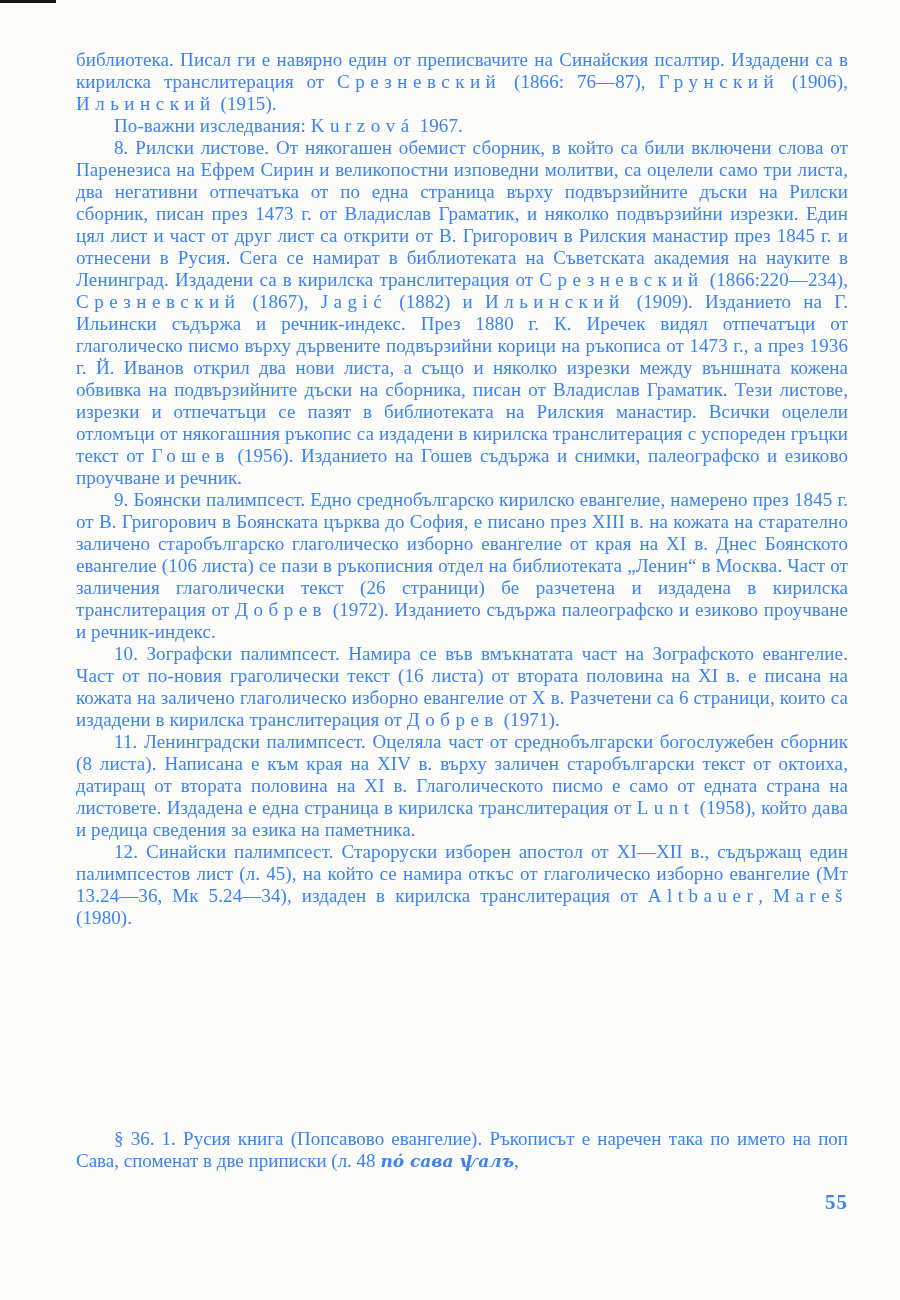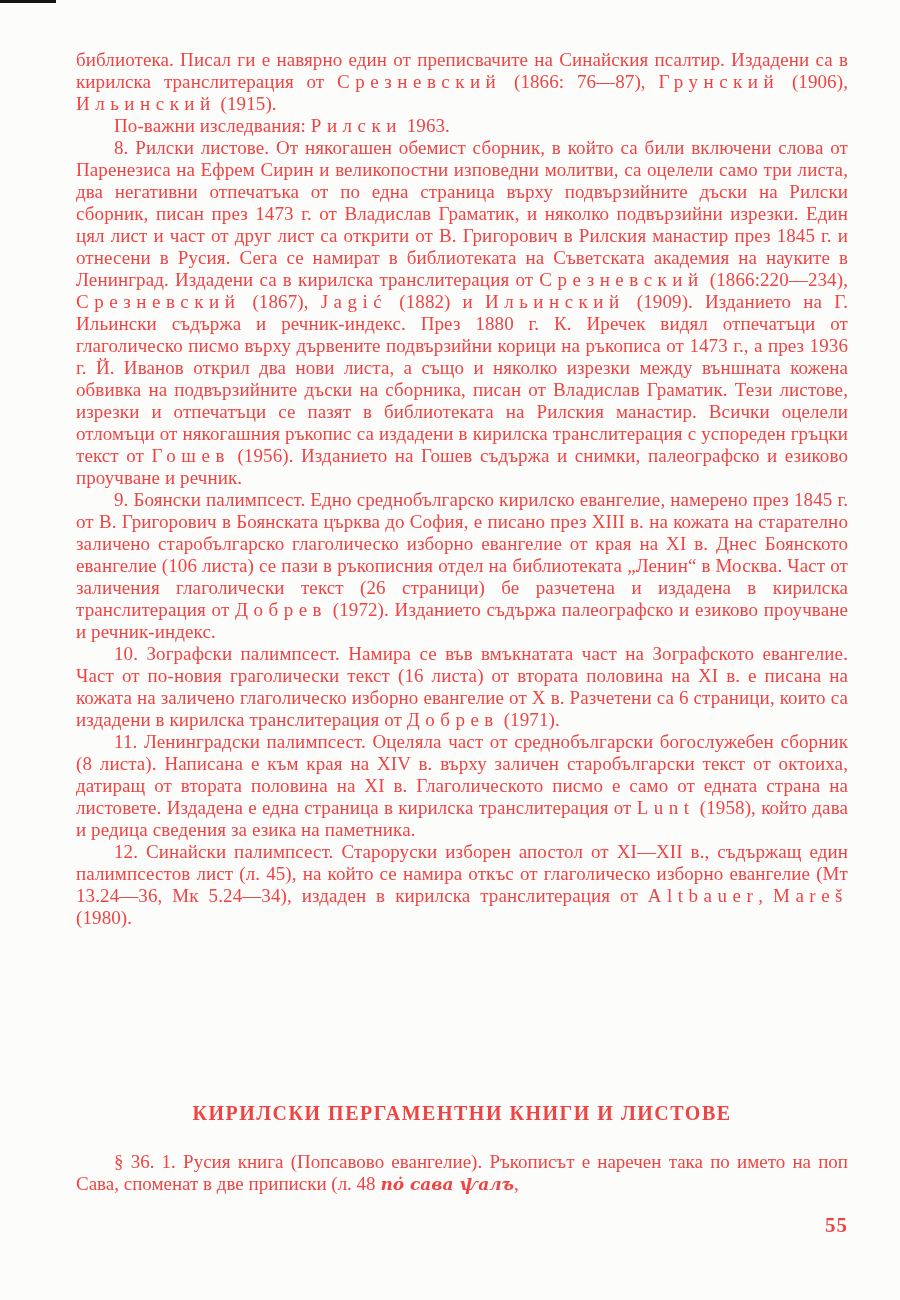--- a/index.html
+++ b/index.html
@@ -5,21 +5,21 @@
   html, body {
     margin: 0;
     padding: 0;
     background: #ffffff;
   }
   .page {
     position: relative;
     width: 900px;
     height: 1300px;
     background: #fcfcfa;
-    color: #ef4444;
+    color: #3b82f6;
     font-family: "Liberation Serif", "DejaVu Serif", serif;
     overflow: hidden;
     box-sizing: border-box;
   }
   .scan-artifact {
     position: absolute;
     top: 0;
     left: 0;
     width: 56px;
     height: 3px;
@@ -85,38 +85,37 @@
 <body>
 
 <div class="page">
 
   <div class="scan-artifact"></div>
 
   <div class="text-block">
 
     <p class="para"><span>библиотека. Писал ги е навярно един от преписвачите на Синайския псалтир. Издадени са в кирилска транслитерация от </span><span class="spaced">Срезневский</span><span> (1866: 76—87), </span><span class="spaced">Грунский</span><span> (1906), </span><span class="spaced">Ильинский</span><span> (1915).</span></p>
 
-    <p class="para indent"><span>По-важни изследвания: </span><span class="spaced">Рилски</span><span> 1963.</span></p>
+    <p class="para indent"><span>По-важни изследвания: </span><span class="spaced">Kurzová</span><span> 1967.</span></p>
 
     <p class="para indent"><span class="lead">8. Рилски листове. </span><span>От някогашен обемист сборник, в който са били включени слова от Паренезиса на Ефрем Сирин и великопостни изповедни молитви, са оцелели само три листа, два негативни отпечатъка от по една страница върху подвързийните дъски на Рилски сборник, писан през 1473 г. от Владислав Граматик, и няколко подвързийни изрезки. Един цял лист и част от друг лист са открити от В. Григорович в Рилския манастир през 1845 г. и отнесени в Русия. Сега се намират в библиотеката на Съветската академия на науките в Ленинград. Издадени са в кирилска транслитерация от </span><span class="spaced">Срезневский</span><span> (1866:220—234), </span><span class="spaced">Срезневский</span><span> (1867), </span><span class="spaced">Jagić</span><span> (1882) и </span><span class="spaced">Ильинский</span><span> (1909). Изданието на Г. Ильински съдържа и речник-индекс. През 1880 г. К. Иречек видял отпечатъци от глаголическо писмо върху дървените подвързийни корици на ръкописа от 1473 г., а през 1936 г. Й. Иванов открил два нови листа, а също и няколко изрезки между външната кожена обвивка на подвързийните дъски на сборника, писан от Владислав Граматик. Тези листове, изрезки и отпечатъци се пазят в библиотеката на Рилския манастир. Всички оцелели отломъци от някогашния ръкопис са издадени в кирилска транслитерация с успореден гръцки текст от </span><span class="spaced">Гошев</span><span> (1956). Изданието на Гошев съдържа и снимки, палеографско и езиково проучване и речник.</span></p>
 
 
     <p class="para indent"><span class="lead">9. Боянски палимпсест. </span><span>Едно среднобългарско кирилско евангелие, намерено през 1845 г. от В. Григорович в Боянската църква до София, е писано през XIII в. на кожата на старателно заличено старобългарско глаголическо изборно евангелие от края на XI в. Днес Боянското евангелие (106 листа) се пази в ръкописния отдел на библиотеката „Ленин“ в Москва. Част от заличения глаголически текст (26 страници) бе разчетена и издадена в кирилска транслитерация от </span><span class="spaced">Добрев</span><span> (1972). Изданието съдържа палеографско и езиково проучване и речник-индекс.</span></p>
 
     <p class="para indent"><span class="lead">10. Зографски палимпсест. </span><span>Намира се във вмъкнатата част на Зографското евангелие. Част от по-новия граголически текст (16 листа) от втората половина на XI в. е писана на кожата на заличено глаголическо изборно евангелие от X в. Разчетени са 6 страници, които са издадени в кирилска транслитерация от </span><span class="spaced">Добрев</span><span> (1971).</span></p>
 
     <p class="para indent"><span class="lead">11. Ленинградски палимпсест. </span><span>Оцеляла част от среднобългарски богослужебен сборник (8 листа). Написана е към края на XIV в. върху заличен старобългарски текст от октоиха, датиращ от втората половина на XI в. Глаголическото писмо е само от едната страна на листовете. Издадена е една страница в кирилска транслитерация от </span><span class="spaced">Lunt</span><span> (1958), който дава и редица сведения за езика на паметника.</span></p>
 
     <p class="para indent"><span class="lead">12. Синайски палимпсест. </span><span>Староруски изборен апостол от XI—XII в., съдържащ един палимпсестов лист (л. 45), на който се намира откъс от глаголическо изборно евангелие (Мт 13.24—36, Мк 5.24—34), издаден в кирилска транслитерация от </span><span class="spaced">Altbauer</span><span>, </span><span class="spaced">Mareš</span><span> (1980).</span></p>
 
   </div>
 
   <div class="bottom-block">
 
-    <h2 class="chapter-heading">КИРИЛСКИ ПЕРГАМЕНТНИ КНИГИ И ЛИСТОВЕ</h2>
 
     <p class="para indent section-45"><span>§ 36. 1. </span><span class="lead">Русия книга (Попсавово евангелие). </span><span>Ръкописът е наречен така по името на поп Сава, споменат в две приписки (л. 48 </span><span class="slavonic">по̇ сава ѱалъ</span><span>,</span></p>
 
     <div class="page-number">55</div>
 
   </div>
 
 </div>
 
 </body></html>

